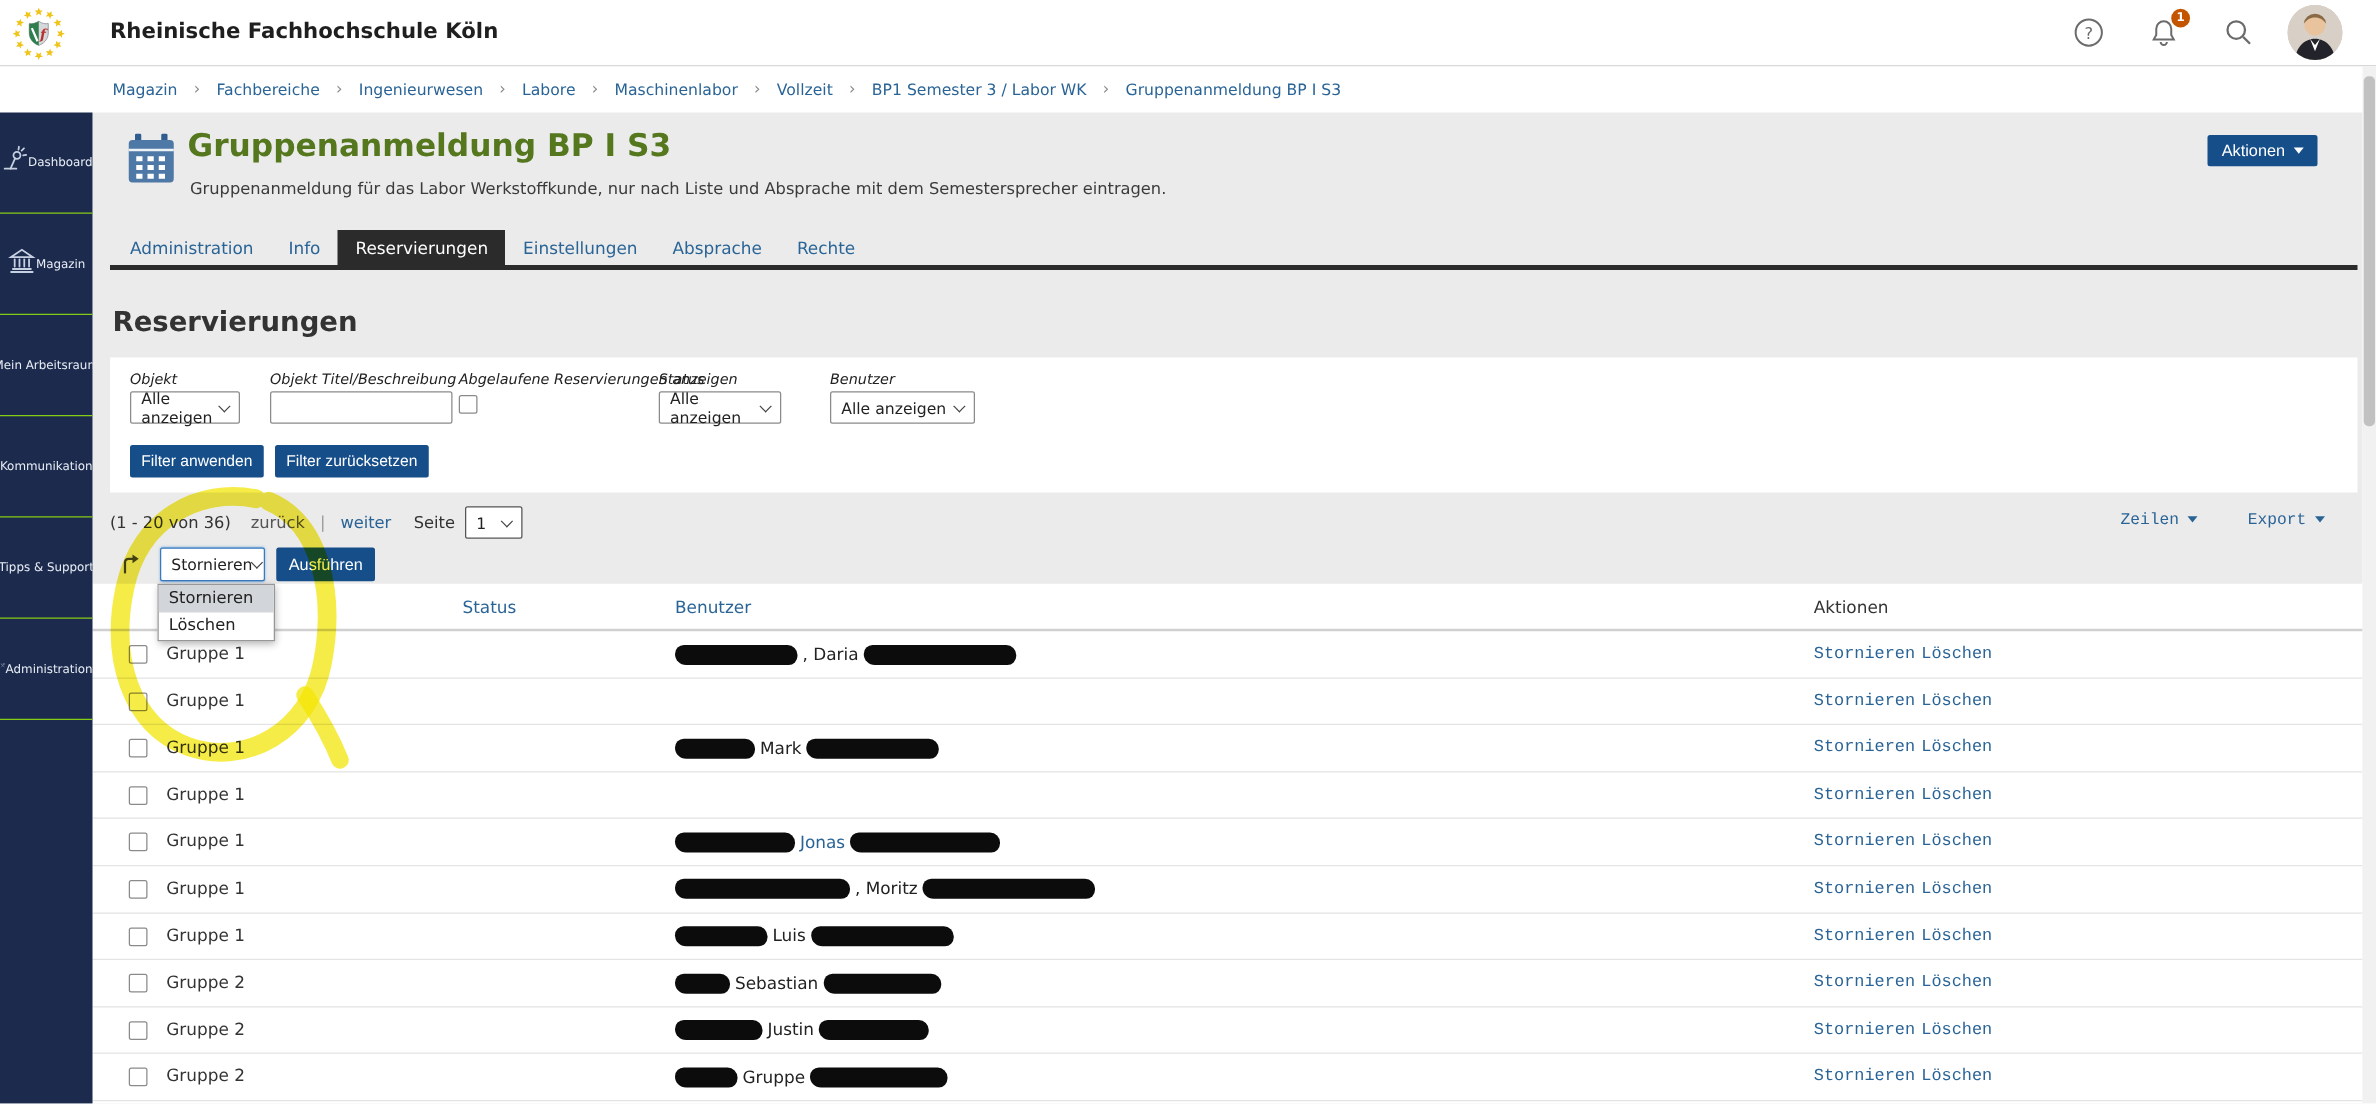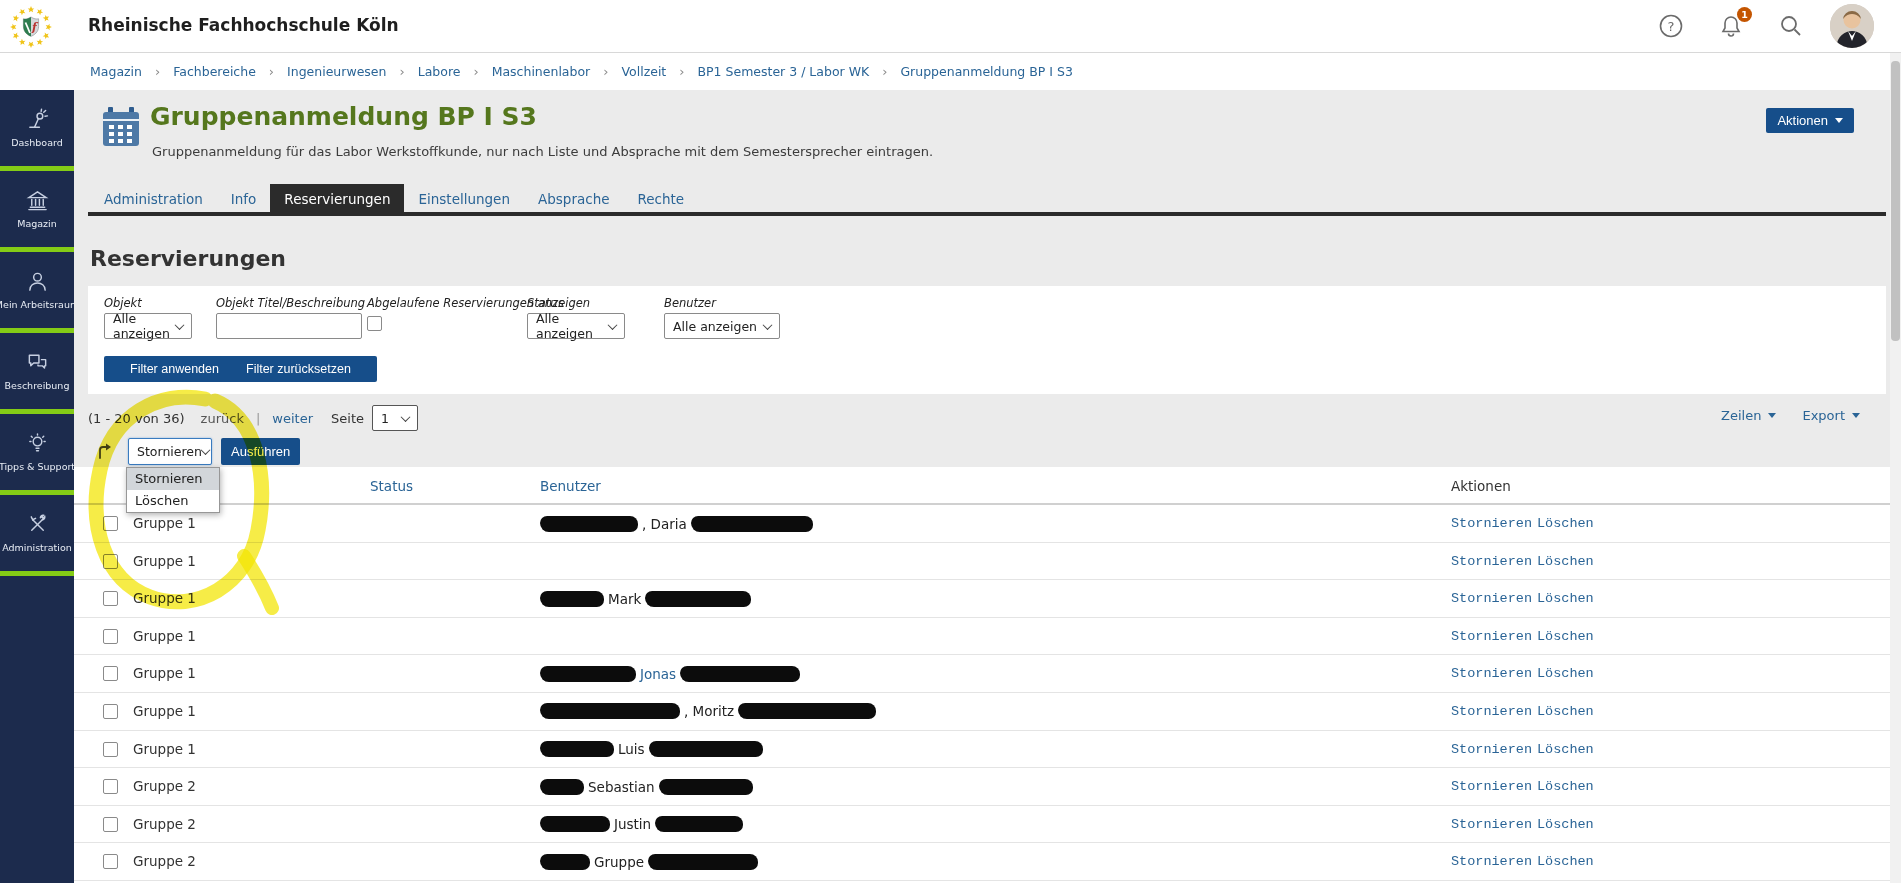--- a/index.html
+++ b/index.html
@@ -17,21 +17,21 @@
   .badge { position:absolute; left:1737px; top:7px; min-width:15px; height:15px; border-radius:8px; background:#c45500; color:#fff; font-size:9.5px; font-weight:bold; display:flex; align-items:center; justify-content:center; padding:0 3px; }
   .avatar { position:absolute; left:1830px; top:4px; width:44px; height:44px; border-radius:50%; overflow:hidden; background:#cfc7bd; }
 
   
   .crumbbar { position:absolute; left:0; top:53px; width:1901px; height:37px; background:#fff; display:flex; align-items:center; padding-left:90px; }
   .crumb { color:#2a6496; font-size:12.5px; cursor:pointer; white-space:nowrap; }
   .crumb-sep { color:#8a8a8a; font-size:13px; margin:0 13px; }
 
   
   .sidebar { position:absolute; left:0; top:90px; width:74px; height:793px; background:#1c2b4d; z-index:5; }
-  .side-item { height:81px; border-bottom:5px solid #84cc16; display:flex; flex-direction:column; align-items:center; justify-content:center; cursor:pointer; overflow:hidden; }
+  .side-item { height:81px; border-bottom:1px solid #84cc16; display:flex; flex-direction:row; align-items:center; justify-content:center; cursor:pointer; overflow:hidden; }
   .side-item svg { width:23px; height:23px; margin-bottom:6px; }
   .side-label { font-size:9.5px; color:#e8edf5; white-space:nowrap; }
 
   
   .main { position:absolute; left:74px; top:90px; width:1816px; height:793px; background:#ebebeb; }
   .cal-icon { position:absolute; left:26px; top:16px; width:42px; height:42px; }
   .page-title { position:absolute; left:76px; top:12px; font-size:25px; color:#55771d; }
   .page-subtitle { position:absolute; left:78px; top:54px; font-size:13px; color:#3c3c3c; }
   .btn-dark { background:#164e8a; color:#fff; border:none; border-radius:2px; display:inline-flex; align-items:center; cursor:pointer; }
   .aktionen-btn { position:absolute; right:36px; top:18px; height:25px; padding:0 11px; font-size:13px; }
@@ -43,29 +43,29 @@
   .tab-underline { position:absolute; left:14px; top:122px; width:calc(100% - 18px); height:4px; background:#2b2b2b; }
 
   .section-heading { position:absolute; left:16px; top:156px; font-size:22px; color:#333; }
 
   .filter-card { position:absolute; left:14px; top:196px; width:calc(100% - 18px); height:108px; background:#fff; }
   .f-label { position:absolute; top:10px; font-size:11.5px; font-style:italic; color:#222; }
   .sel { position:absolute; top:27px; height:26px; display:flex; align-items:center; padding:0 8px; background:#fff; border:1px solid #8a8a8a; border-radius:2px; font-size:12.5px; color:#222; cursor:pointer; }
   .chev { width:7px; height:7px; border-right:1.6px solid #444; border-bottom:1.6px solid #444; transform:rotate(45deg) translate(-1px,-1px); display:inline-block; margin-left:auto; flex:none; }
   .txt-input { position:absolute; top:27px; height:26px; border:1px solid #8a8a8a; border-radius:2px; background:#fff; padding:0 6px; font-size:12.5px; }
   .cbx { width:15px; height:15px; border:1.6px solid #8a8a8a; border-radius:2px; background:#fff; display:inline-block; cursor:pointer; }
-  .fbtn { position:absolute; top:70px; height:26px; padding:0 26px; font-size:12.5px; }
+  .fbtn { position:absolute; top:70px; height:26px; padding:0 9px; font-size:12.5px; }
 
   .pag-row { position:absolute; left:14px; top:314px; height:28px; display:flex; align-items:center; font-size:13px; color:#333; }
   .pag-prev { color:#555; margin-left:16px; cursor:pointer; }
   .pag-div { color:#999; margin-left:12px; }
   .pag-next { color:#2a6496; margin-left:12px; cursor:pointer; }
   .pag-seite { margin-left:18px; }
   .page-sel { position:static; margin-left:8px; width:46px; height:26px; border:1px solid #555; }
-  .rows-export { position:absolute; right:30px; top:318px; display:flex; gap:26px; font-size:13px; color:#2a6496; }
+  .rows-export { position:absolute; right:30px; top:318px; display:flex; gap:40px; font-size:13px; color:#2a6496;font-family:Liberation Mono, monospace; }
   .rows-export span { display:inline-flex; align-items:center; cursor:pointer; }
 
   .bulk-row { position:absolute; left:14px; top:347px; height:28px; display:flex; align-items:center; }
   .bulk-arrow { margin-left:8px; width:18px; height:18px; }
   .bulk-select { position:static; margin-left:14px; width:84px; height:27px; border:1.5px solid #3a7bbf; box-shadow:0 0 2px rgba(80,150,220,.7); z-index:55; }
   .exec-btn { margin-left:9px; height:27px; padding:0 10px; font-size:13px; }
 
   .table { position:absolute; left:0; top:377px; width:100%; height:416px; background:#fff; }
   .thead { position:relative; height:38px; border-bottom:2px solid #d0d0d0; }
   .th { position:absolute; top:0; line-height:38px; font-size:13.5px; }
@@ -195,21 +195,21 @@
         <circle cx="12" cy="7.5" r="4"></circle>
           <path d="M4 21 c0-5 4-7.5 8-7.5 s8 2.5 8 7.5"></path>
       </svg>
       <span class="side-label">Mein Arbeitsraum</span>
     </div>
     <div class="side-item">
       <svg viewBox="0 0 24 24" fill="none" stroke="#c7d0e2" stroke-width="1.5" stroke-linejoin="round">
         <path d="M3.5 4.5 h10 v8 h-5.5 l-3 3 v-3 h-1.5 z"></path>
           <path d="M15.5 9 h5 v6.5 h-1.2 v2.3 l-2.3-2.3 h-4.5 v-1.5"></path>
       </svg>
-      <span class="side-label">Beschreibung</span>
+      <span class="side-label">Kommunikation</span>
     </div>
     <div class="side-item">
       <svg viewBox="0 0 24 24" fill="none" stroke="#c7d0e2" stroke-width="1.5" stroke-linecap="round">
         <circle cx="12" cy="10" r="4.5"></circle>
           <line x1="10.5" y1="17" x2="13.5" y2="17"></line>
           <line x1="11" y1="19.5" x2="13" y2="19.5"></line>
         <line x1="12" y1="2" x2="12" y2="3.2"></line>
           <line x1="5.5" y1="4.5" x2="6.5" y2="5.5"></line>
           <line x1="18.5" y1="4.5" x2="17.5" y2="5.5"></line>
           <line x1="4" y1="10" x2="5.2" y2="10"></line>

